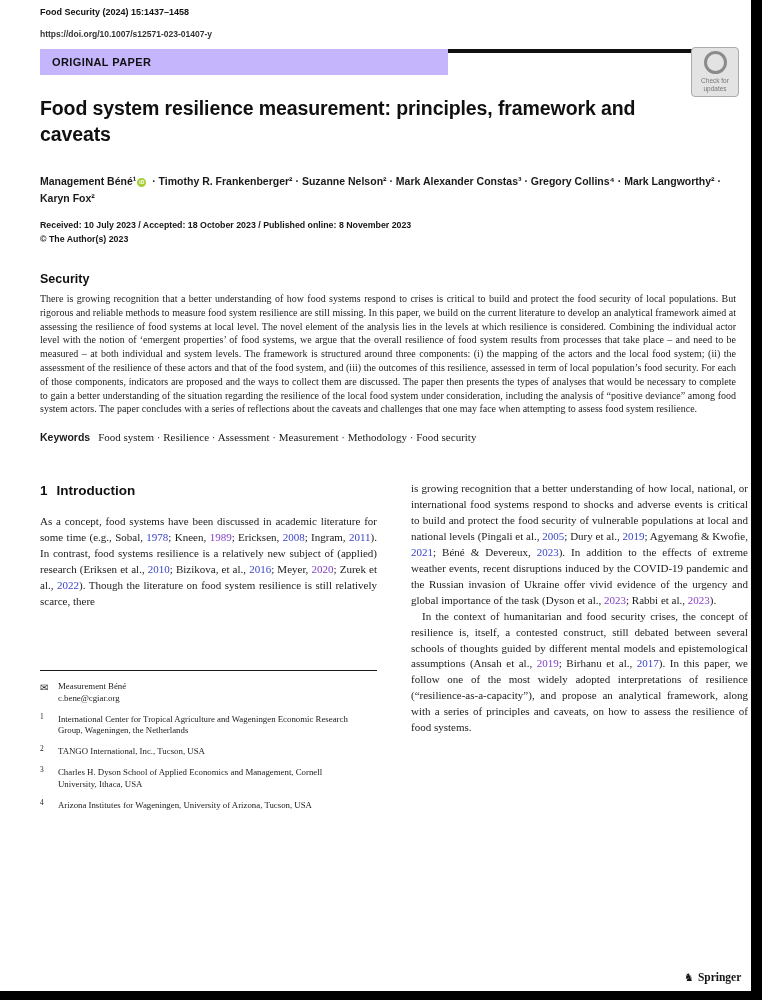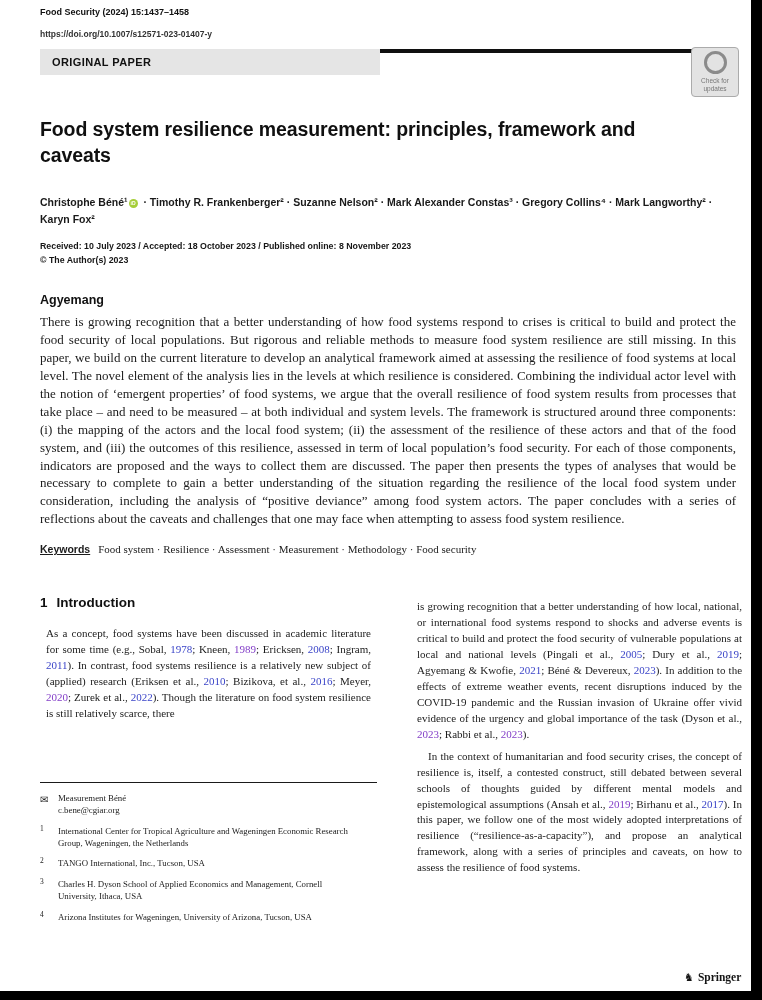--- a/index.html
+++ b/index.html
@@ -5,54 +5,54 @@
   html,body{margin:0;padding:0;background:#000;}
   .page{position:relative;width:762px;height:1000px;background:#ffffff;overflow:hidden;
         font-family:"Liberation Serif",serif;color:#1b1b1b;box-sizing:border-box;}
   .content{padding:7px 26px 0 40px;}
 
   
   .jline{font:bold 9px "Liberation Sans",sans-serif;color:#111;}
   .doi{font:bold 8.5px "Liberation Sans",sans-serif;color:#333;margin-top:12px;}
 
   .badge-row{display:flex;align-items:flex-start;margin-top:10px;}
-  .op-badge{width:340px;box-sizing:border-box;background:#e5e5e5;color:#111;
+  .op-badge{width:408px;box-sizing:border-box;background:#c4b5fd;color:#111;
             font:bold 11px "Liberation Sans",sans-serif;letter-spacing:.4px;
             padding:7px 0 7px 12px;}
   .rule-line{flex:1;border-top:4.5px solid #101010;height:0;}
 
   .check-badge{position:absolute;left:691px;top:47px;width:46px;height:48px;
                background:#e3e3e3;border:1px solid #ababab;border-radius:4px;
                display:flex;flex-direction:column;align-items:center;justify-content:center;cursor:pointer;}
   .check-circle{width:17px;height:17px;border:3px solid #8b8b8b;border-radius:50%;margin-bottom:3px;}
   .check-text{font:6.5px "Liberation Sans",sans-serif;color:#777;text-align:center;line-height:1.25;}
 
   
-  .title{margin-top:42px;max-width:604px;font:bold 19.5px "Liberation Sans",sans-serif;
+  .title{margin-top:21px;max-width:604px;font:bold 19.5px "Liberation Sans",sans-serif;
          color:#101010;line-height:1.32;letter-spacing:-.1px;}
   .authors{margin-top:26px;font:bold 10.5px "Liberation Sans",sans-serif;color:#191919;line-height:1.55;}
   .orcid{display:inline-block;width:9px;height:9px;border-radius:50%;background:#a6ce39;
          color:#fff;font:bold 5px "Liberation Sans",sans-serif;text-align:center;line-height:9px;
          vertical-align:1px;margin:0 3px 0 1px;cursor:pointer;}
 
   .received{margin-top:14px;font:bold 8.8px "Liberation Sans",sans-serif;color:#161616;}
   .copyright{margin-top:4px;font:bold 8.8px "Liberation Sans",sans-serif;color:#161616;}
 
   
   .abs-head{margin-top:28px;font:bold 12.5px "Liberation Sans",sans-serif;color:#101010;}
-  .abs-body{margin-top:6px;font-size:13px;line-height:1.38;text-align:justify;}
+  .abs-body{margin-top:6px;font-size:10px;line-height:1.38;text-align:justify;}
   .kw{margin-top:15px;font-size:11px;}
-  .kw b{font-family:"Liberation Sans",sans-serif;font-size:10.5px;margin-right:8px;text-decoration:underline;}
+  .kw b{font-family:"Liberation Sans",sans-serif;font-size:10.5px;margin-right:8px;}
 
   
   .cols{display:flex;gap:34px;margin-top:38px;}
   .col{flex:0 0 337px;max-width:337px;}
   .sec-head{font:bold 13.5px "Liberation Sans",sans-serif;color:#101010;margin:2px 0 16px 0;}
   .sec-head .num{margin-right:9px;}
-  .para{font-size:11px;line-height:1.45;text-align:justify;margin:6px;}
+  .para{font-size:11px;line-height:1.45;text-align:justify;margin:0;}
   .para.indent{text-indent:11px;}
 
   .seg-y{color:#3b45c8;cursor:pointer;}
   .seg-y2{color:#8440c8;cursor:pointer;}
   .seg-i{}
 
   
   .foot-rule{border:none;border-top:1.5px solid #1a1a1a;margin:60px 0 10px 0;width:100%;}
   .corr{display:flex;font-size:8.8px;line-height:1.35;}
   .env{width:18px;font-size:10px;color:#222;}
@@ -80,27 +80,27 @@
     <div class="doi">https://doi.org/10.1007/s12571-023-01407-y</div>
 
     <div class="badge-row">
       <div class="op-badge">ORIGINAL PAPER</div>
       <div class="rule-line"></div>
     </div>
 
     <div class="title">Food system resilience measurement: principles, framework and caveats</div>
 
     <div class="authors">
-      <span>Christophe Béné¹</span><span class="orcid">iD</span><span> · Timothy R. Frankenberger² · Suzanne Nelson² · Mark Alexander Constas³ · Gregory Collins⁴ · Mark Langworthy² · Karyn Fox²</span>
+      <span>Management Béné¹</span><span class="orcid">iD</span><span> · Timothy R. Frankenberger² · Suzanne Nelson² · Mark Alexander Constas³ · Gregory Collins⁴ · Mark Langworthy² · Karyn Fox²</span>
     </div>
 
     <div class="received">Received: 10 July 2023 / Accepted: 18 October 2023 / Published online: 8 November 2023</div>
     <div class="copyright">© The Author(s) 2023</div>
 
-    <div class="abs-head">Agyemang</div>
+    <div class="abs-head">Security</div>
     <div class="abs-body">There is growing recognition that a better understanding of how food systems respond to crises is critical to build and protect the food security of local populations. But rigorous and reliable methods to measure food system resilience are still missing. In this paper, we build on the current literature to develop an analytical framework aimed at assessing the resilience of food systems at local level. The novel element of the analysis lies in the levels at which resilience is considered. Combining the individual actor level with the notion of ‘emergent properties’ of food systems, we argue that the overall resilience of food system results from processes that take place – and need to be measured – at both individual and system levels. The framework is structured around three components: (i) the mapping of the actors and the local food system; (ii) the assessment of the resilience of these actors and that of the food system, and (iii) the outcomes of this resilience, assessed in term of local population’s food security. For each of those components, indicators are proposed and the ways to collect them are discussed. The paper then presents the types of analyses that would be necessary to complete to gain a better understanding of the situation regarding the resilience of the local food system under consideration, including the analysis of “positive deviance” among food system actors. The paper concludes with a series of reflections about the caveats and challenges that one may face when attempting to assess food system resilience.</div>
 
     <div class="kw">
       <b>Keywords</b><span>Food system · Resilience · Assessment · Measurement · Methodology · Food security</span>
     </div>
 
     <div class="cols">
 
       <div class="col">
         <div class="sec-head">

